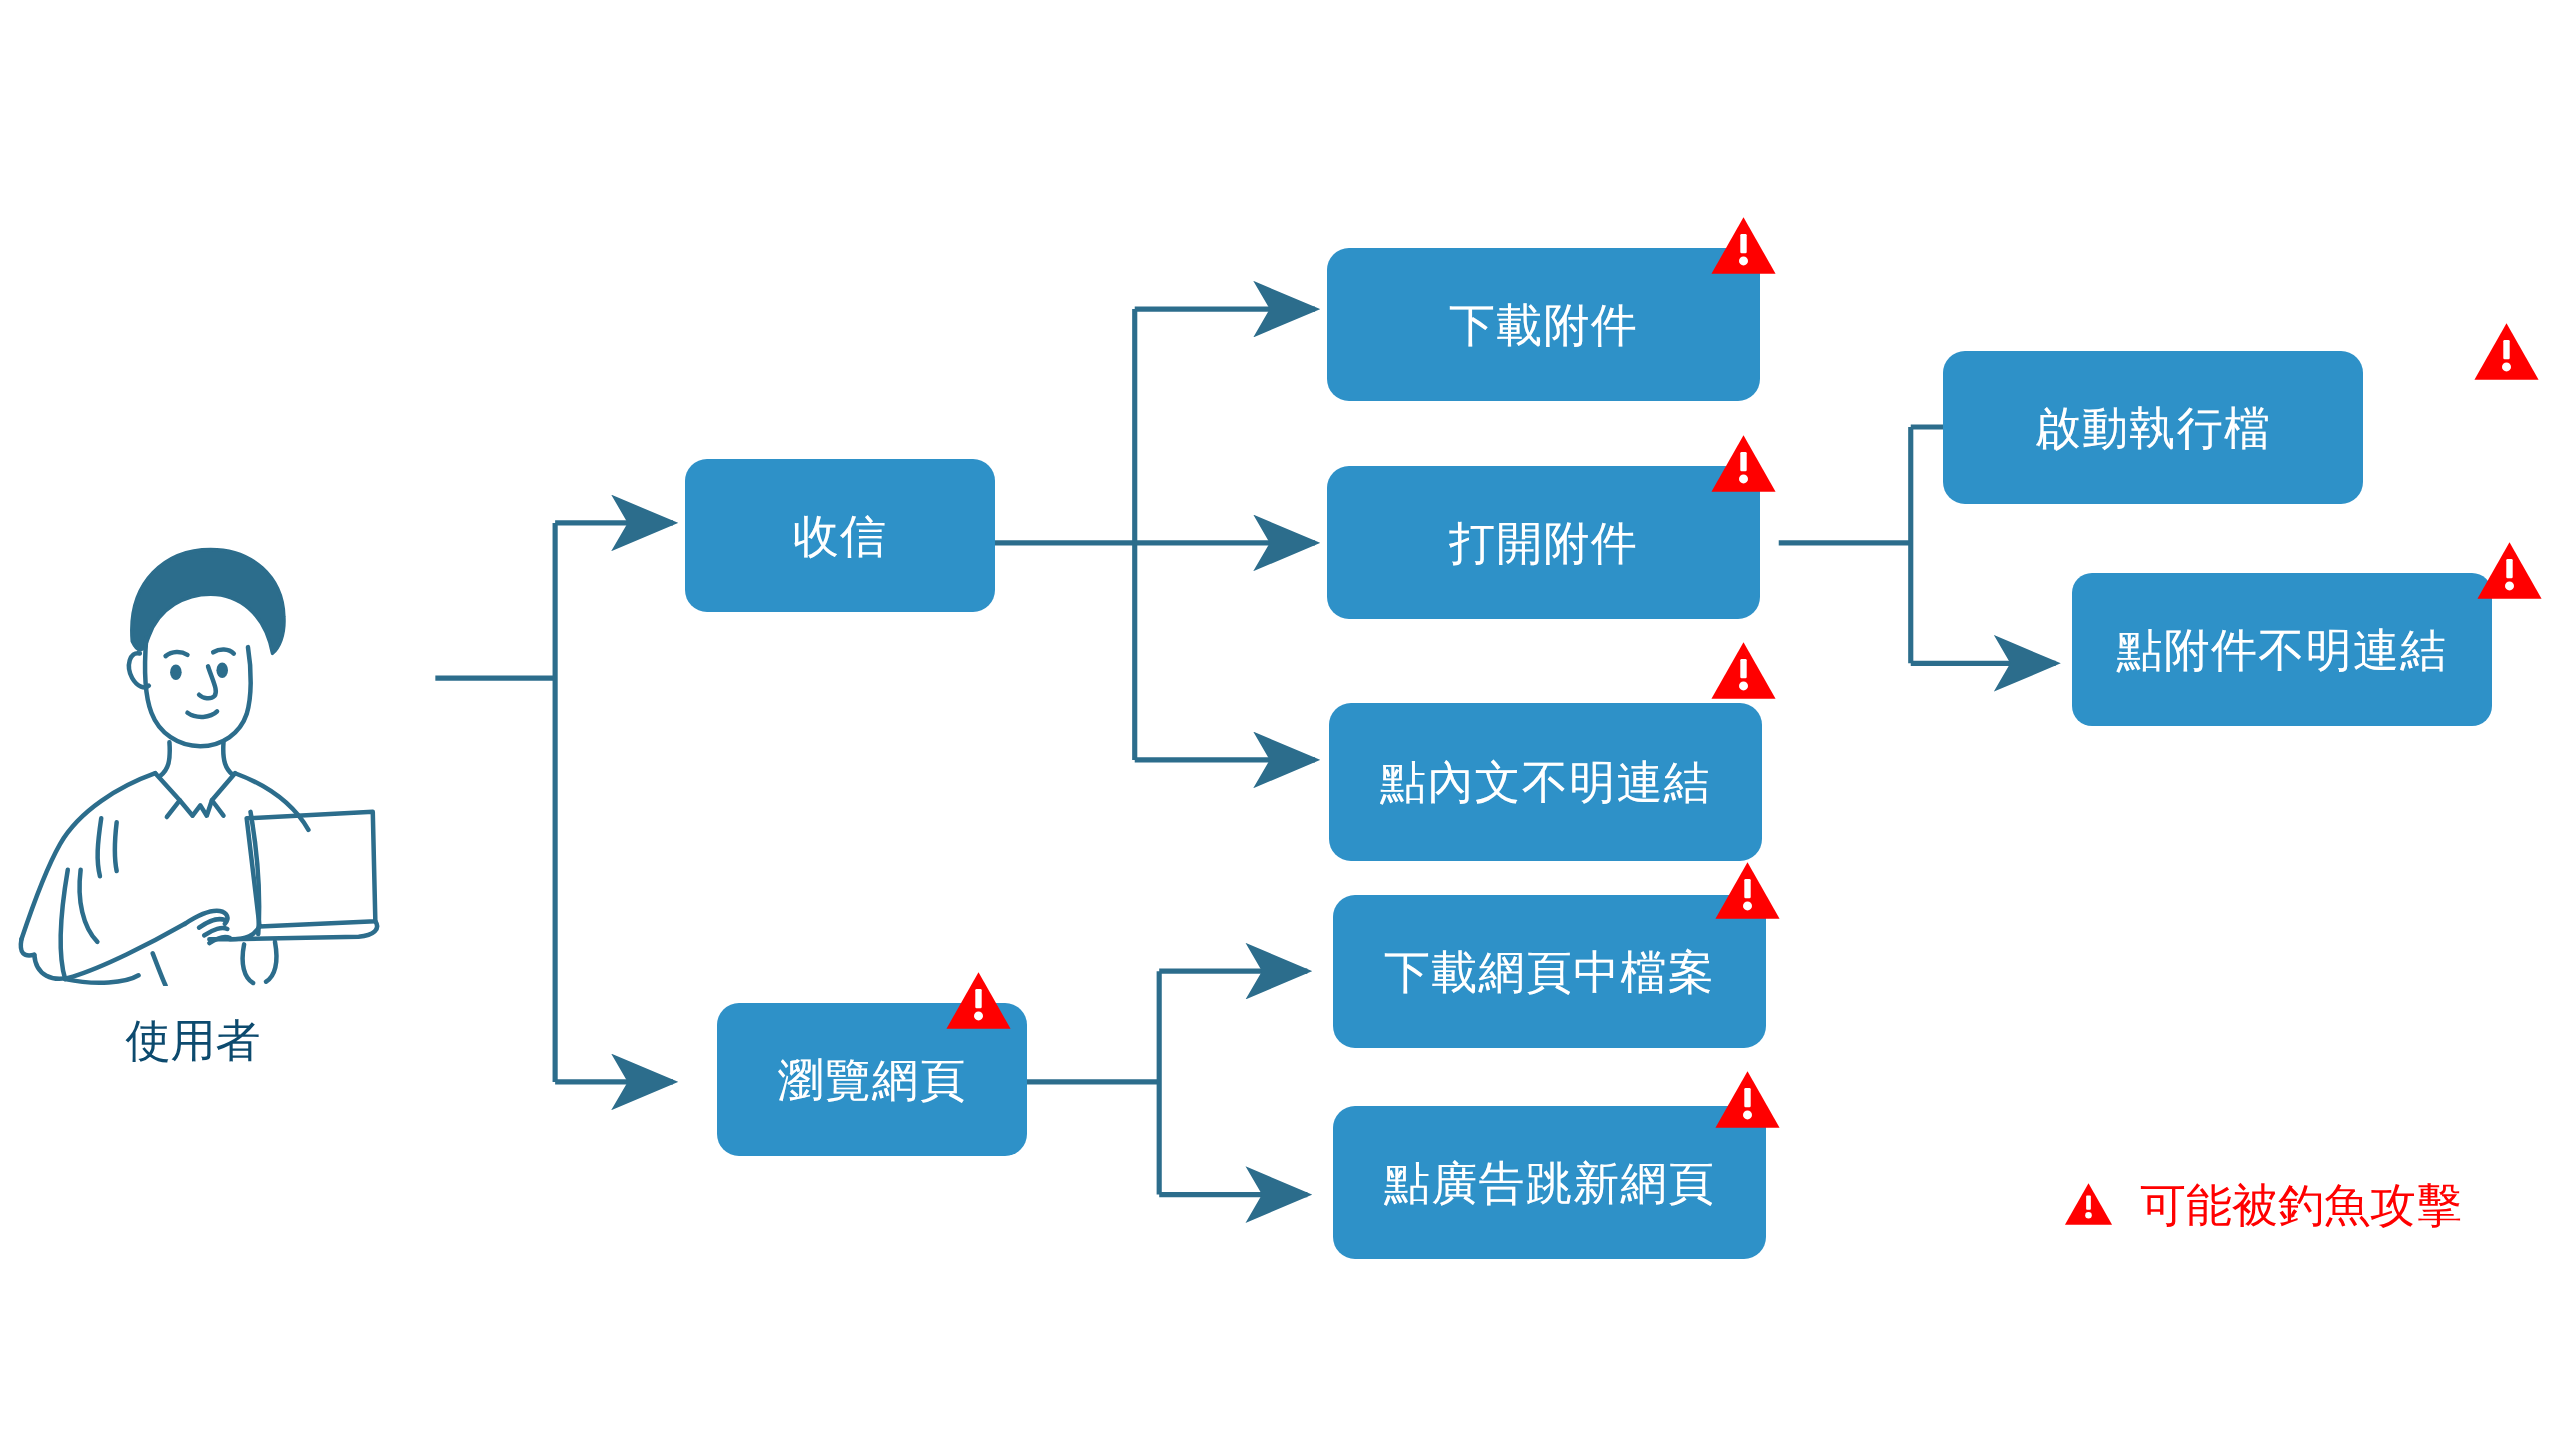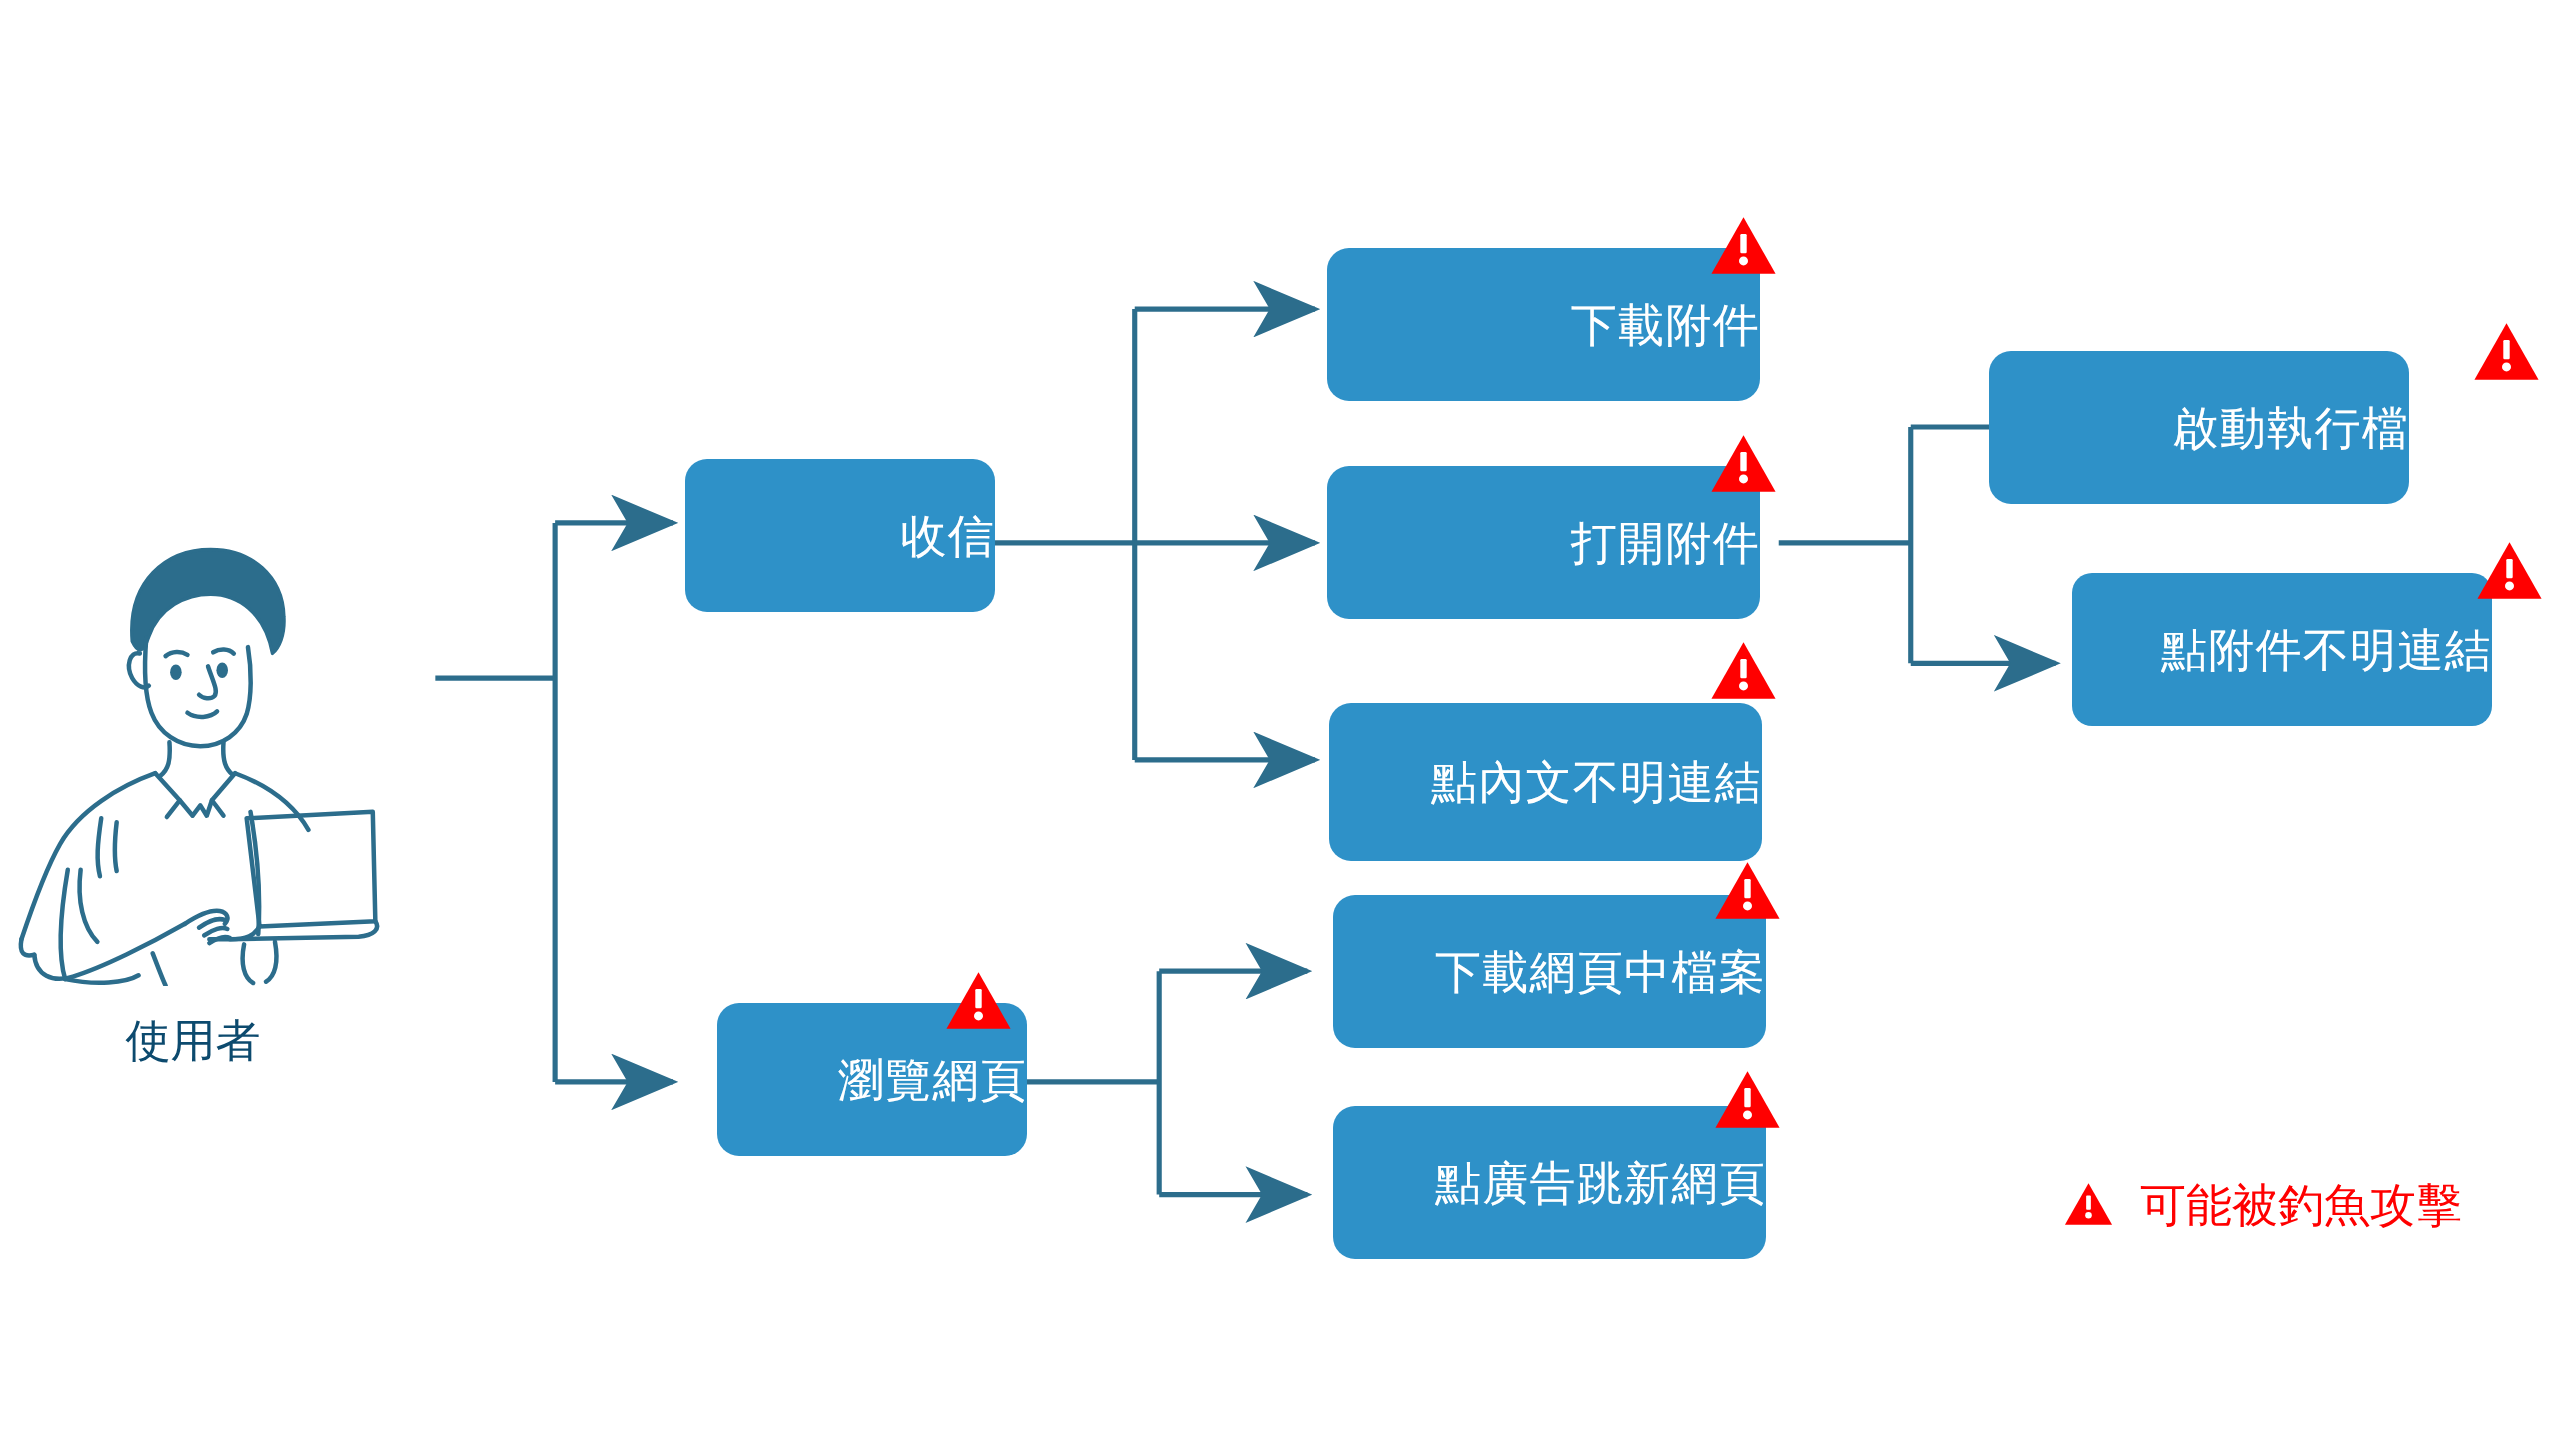--- a/index.html
+++ b/index.html
@@ -23,21 +23,21 @@
     width: 2576px;
     height: 1449px;
     pointer-events: none;
   }
   .node {
     position: absolute;
     background: #2E91C8;
     border-radius: 22px;
     display: flex;
     align-items: center;
-    justify-content: flex-end;
+    justify-content: center;
     box-sizing: border-box;
     color: #ffffff;
   }
   .node-label {
     color: #ffffff;
     font-size: 46px;
     line-height: 1;
     letter-spacing: 1.3px;
     white-space: nowrap;
     text-shadow: 0 0 0.6px rgba(255,255,255,0.35);
@@ -241,21 +241,21 @@
     <span class="node-label">點廣告跳新網頁</span>
   </div>
   <span class="warn" style="left:1714px; top:1070px;">
     <svg width="67" height="59" viewBox="0 0 104 92">
       <path d="M52 2 L102 90 L2 90 Z" fill="#FF0000"></path>
       <rect x="47" y="28" width="10" height="30" rx="2" fill="#FFFFFF"></rect>
       <circle cx="52" cy="70" r="7" fill="#FFFFFF"></circle>
     </svg>
   </span>
 
-  <div class="node" style="left:1989px; top:351px; width:420px; height:153px;">
+  <div class="node" style="left:1943px; top:351px; width:420px; height:153px;">
     <span class="node-label">啟動執行檔</span>
   </div>
   <span class="warn" style="left:2473px; top:322px;">
     <svg width="67" height="59" viewBox="0 0 104 92">
       <path d="M52 2 L102 90 L2 90 Z" fill="#FF0000"></path>
       <rect x="47" y="28" width="10" height="30" rx="2" fill="#FFFFFF"></rect>
       <circle cx="52" cy="70" r="7" fill="#FFFFFF"></circle>
     </svg>
   </span>
 

